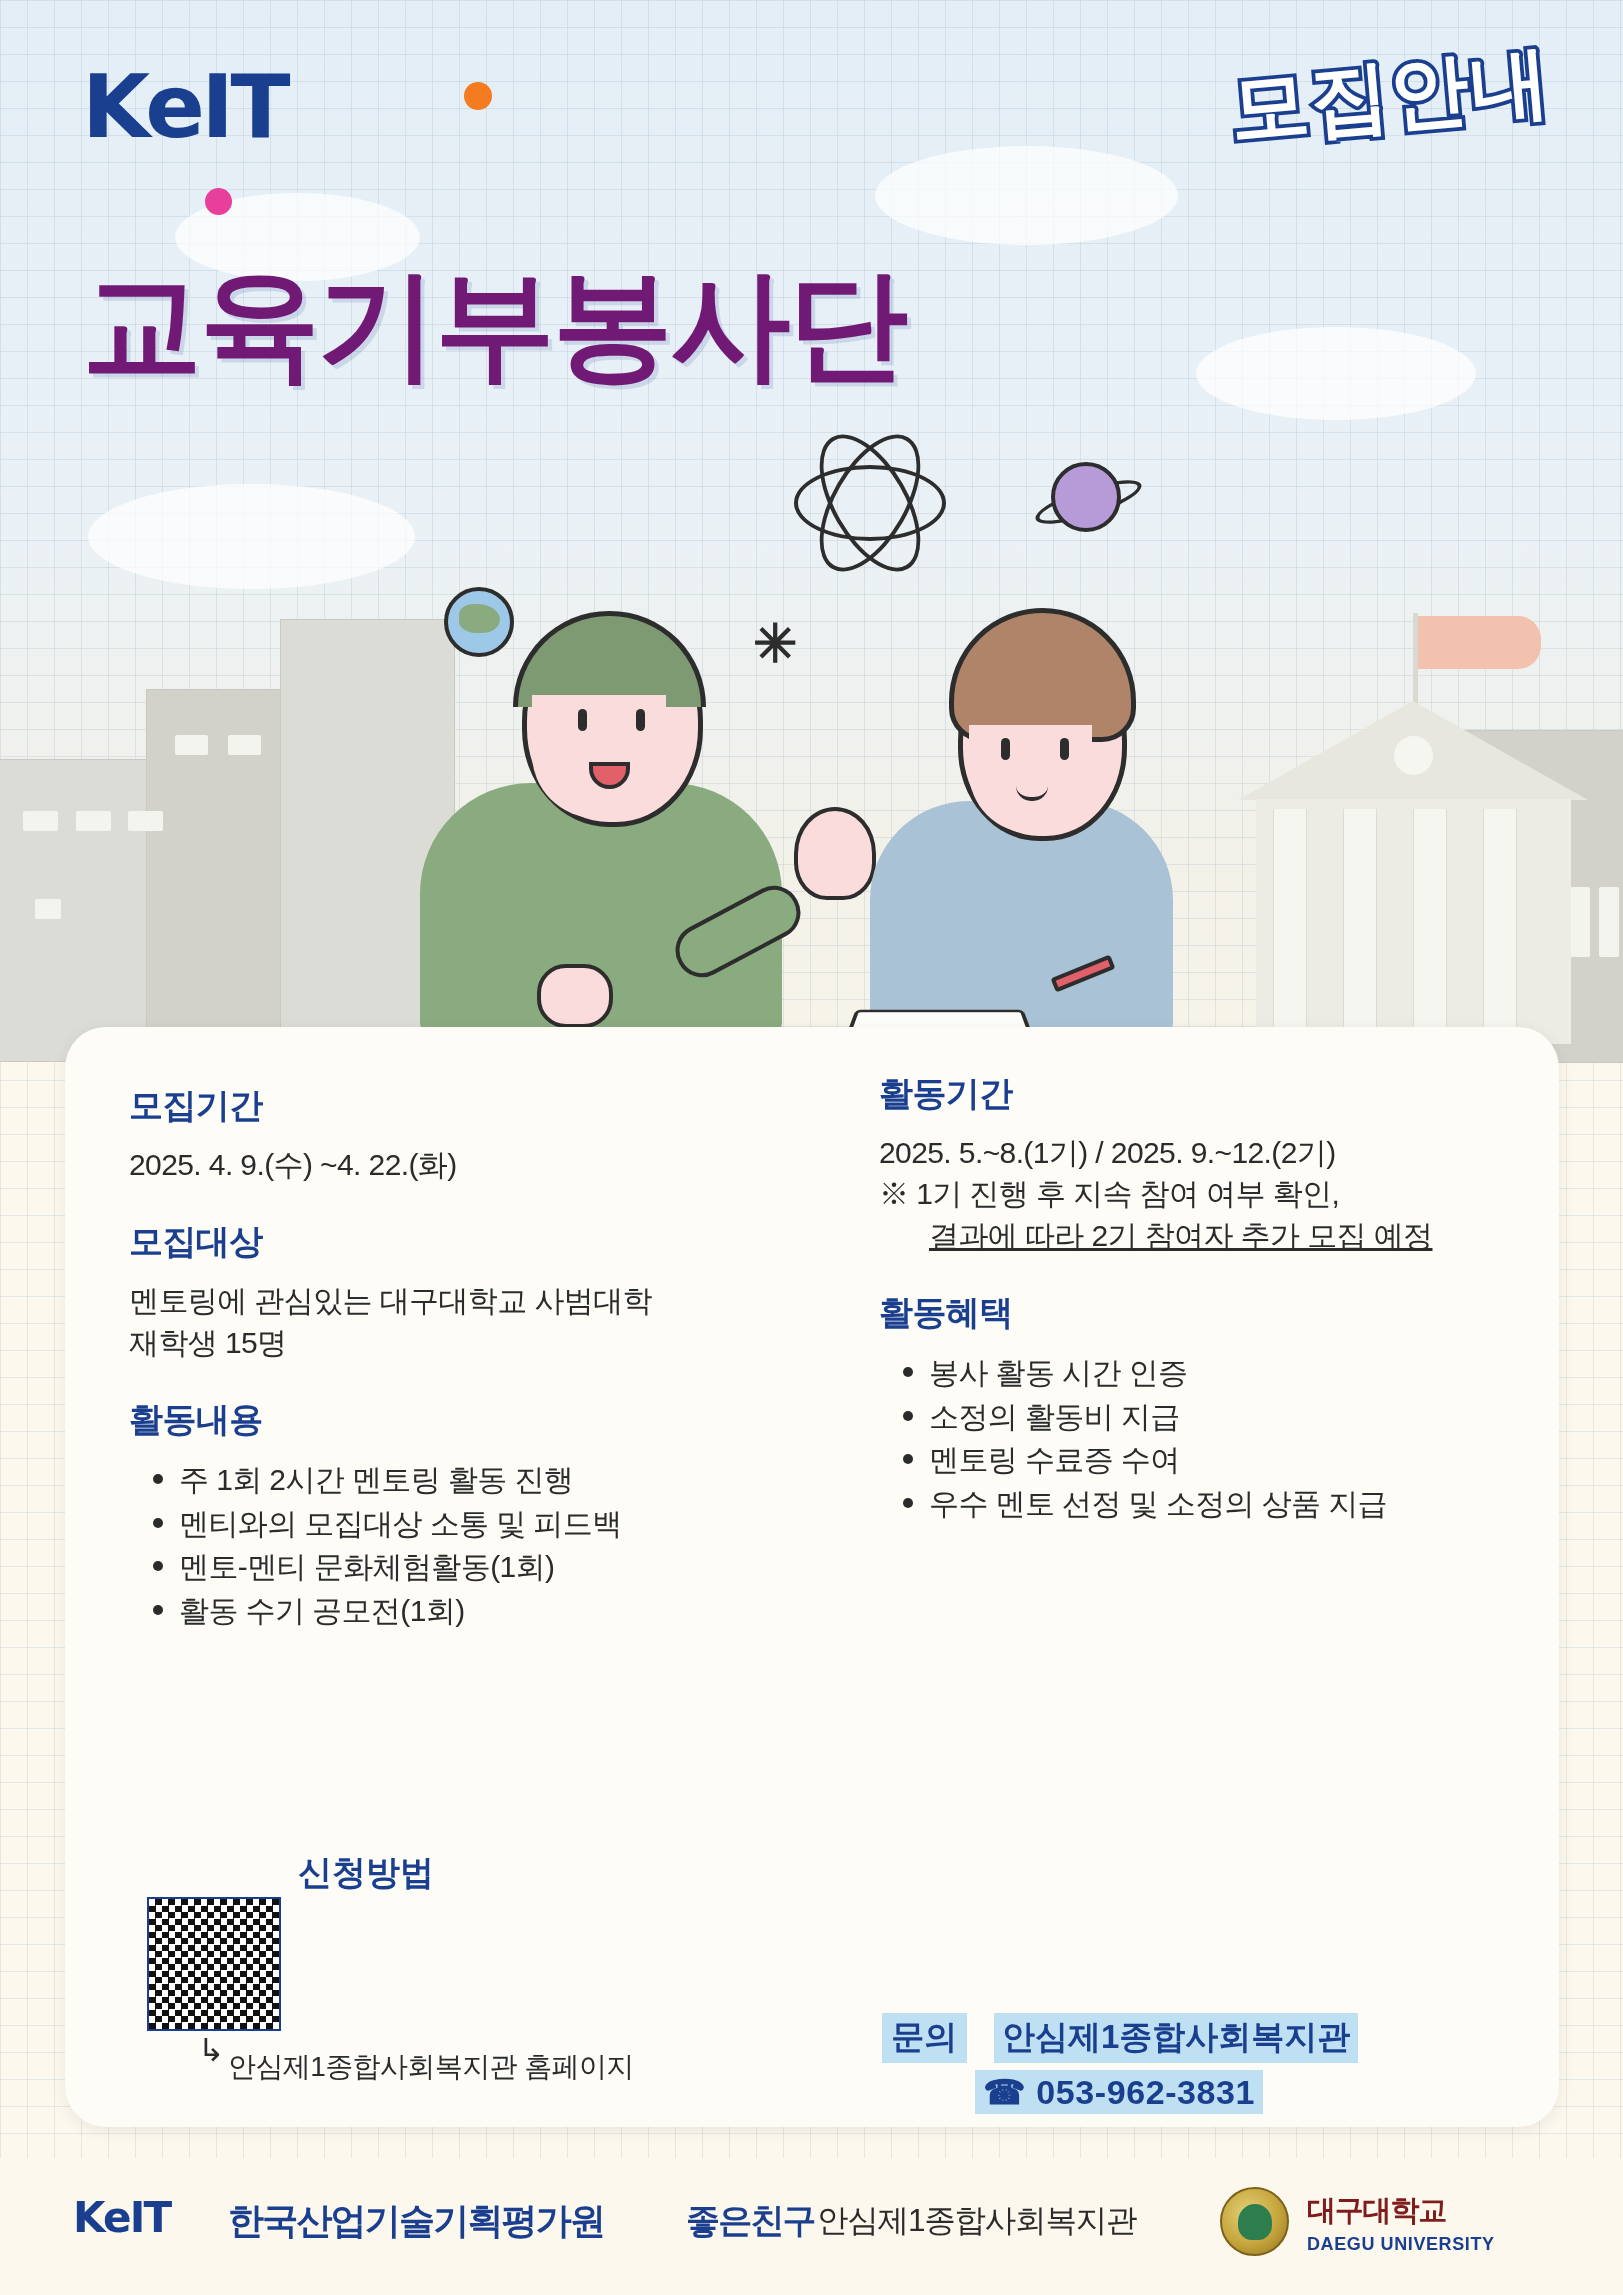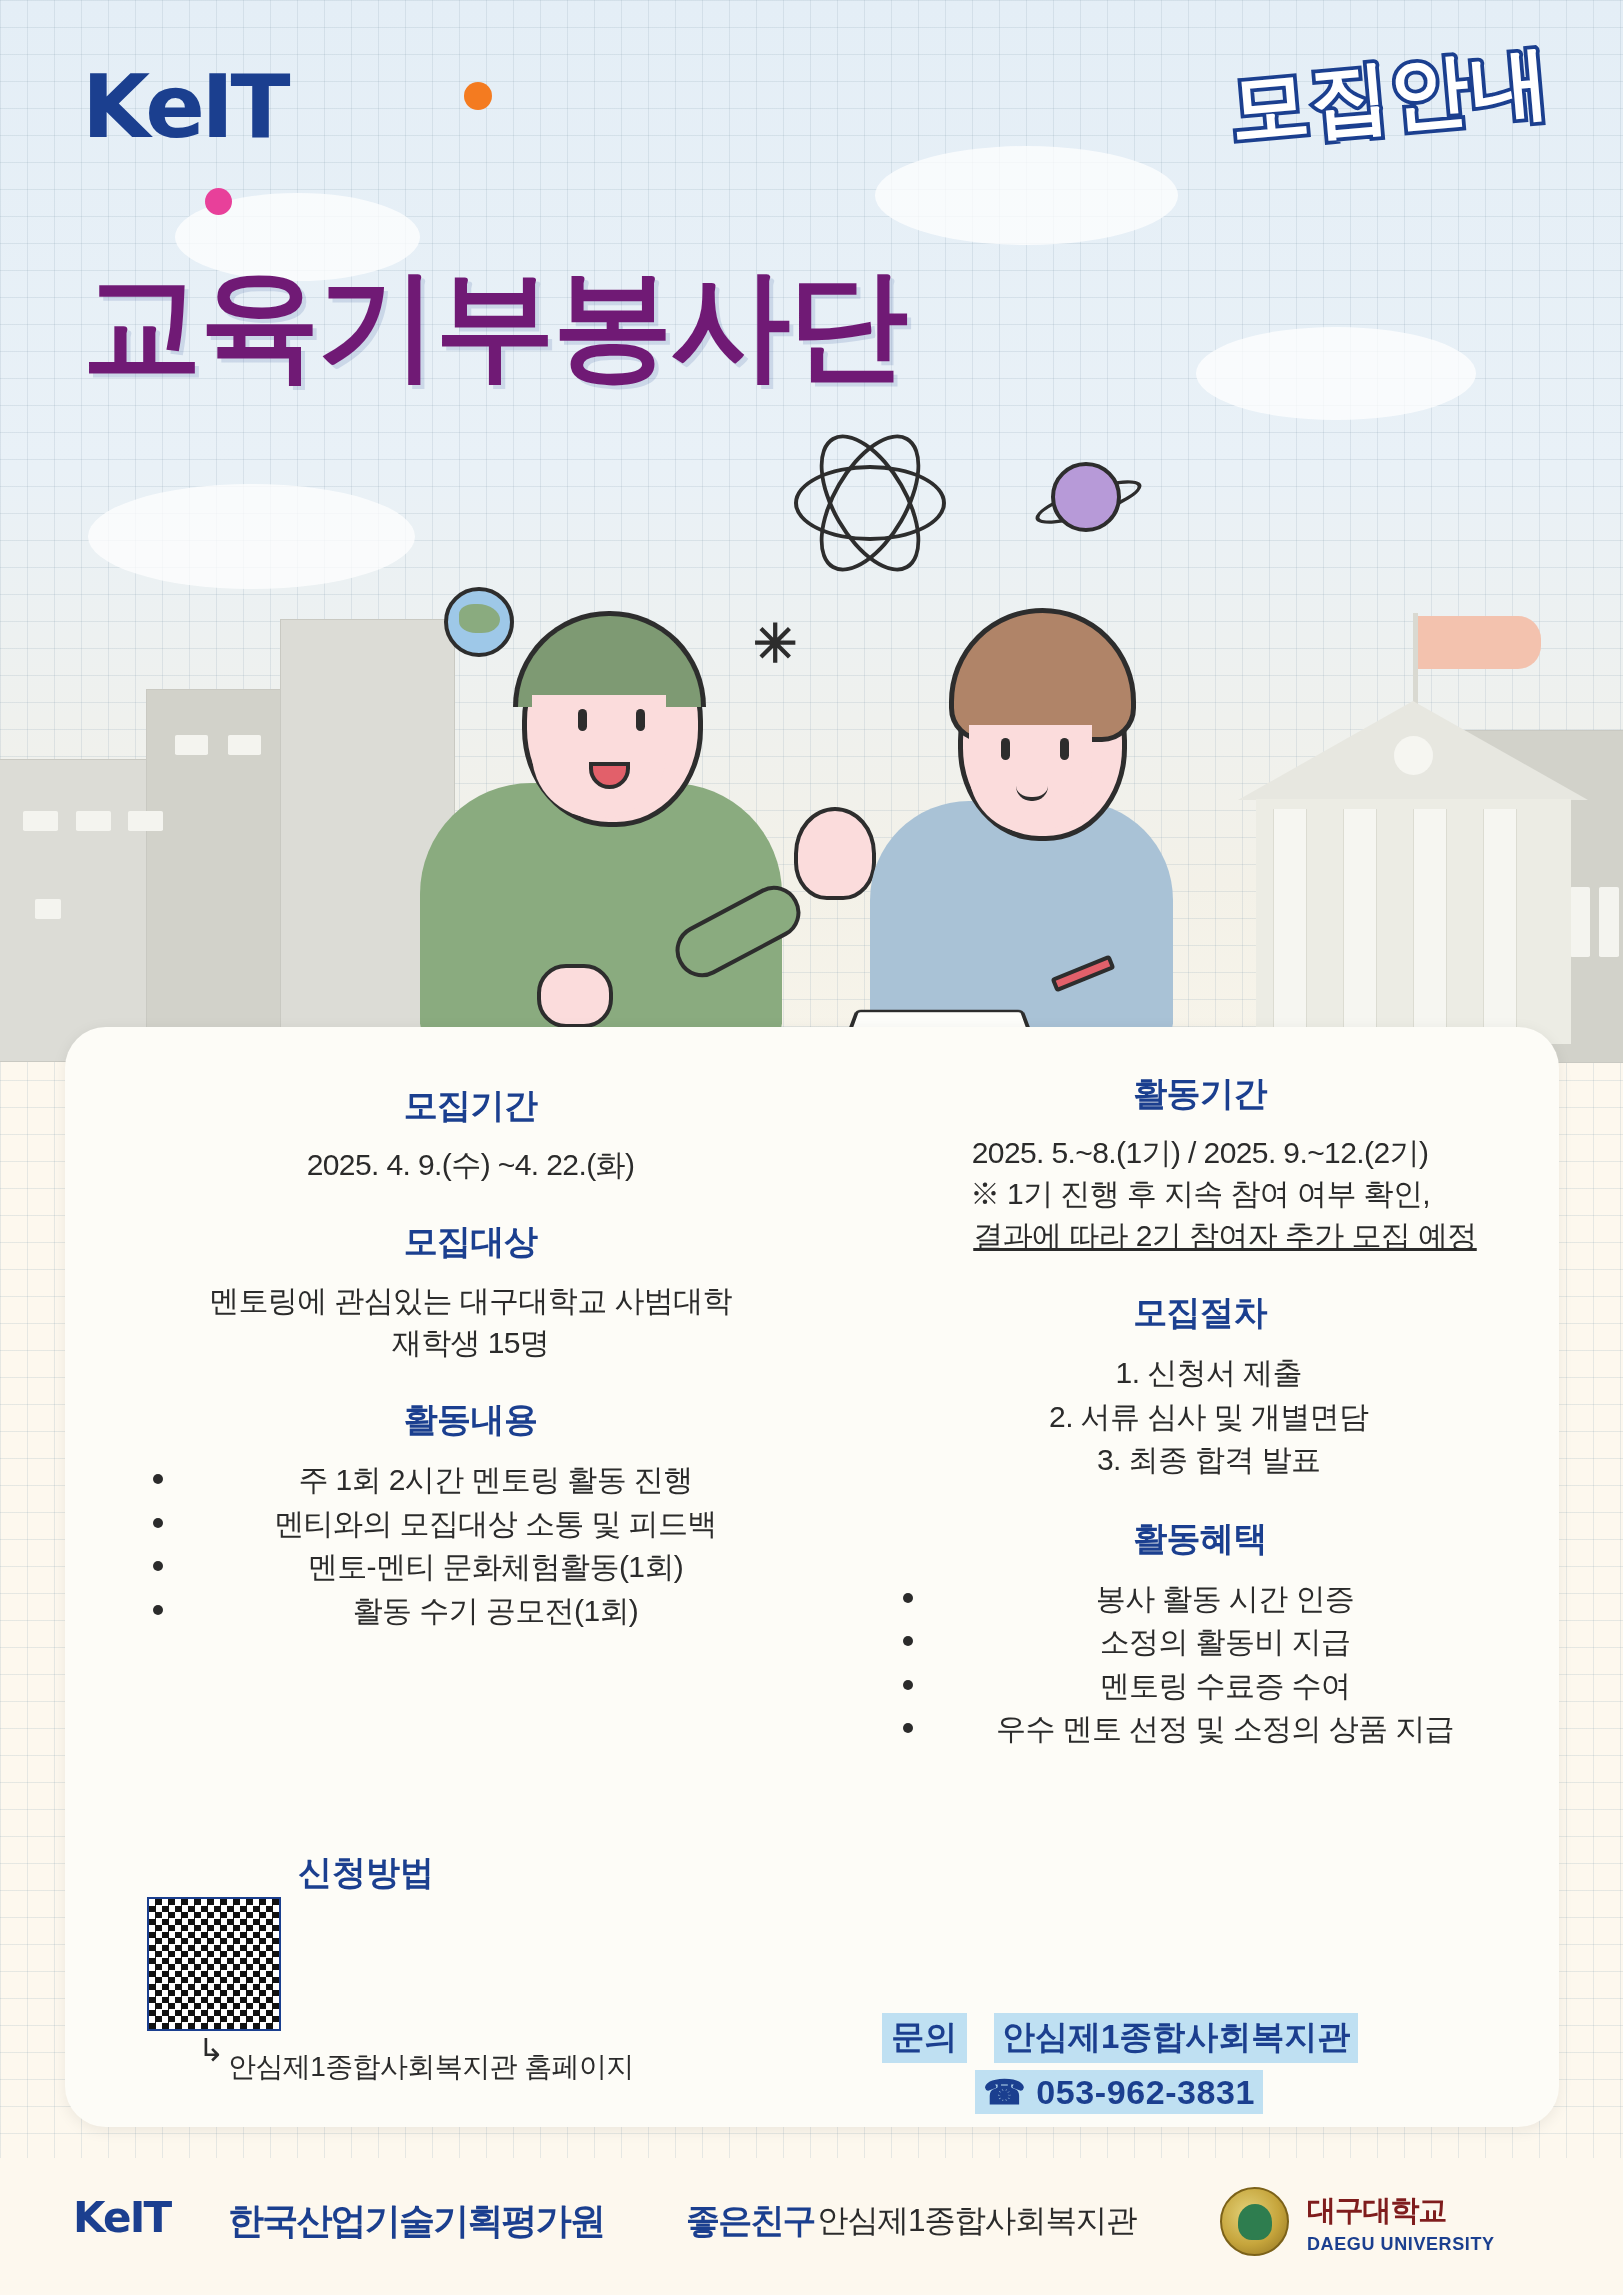--- a/index.html
+++ b/index.html
@@ -11,21 +11,20 @@
     overflow: hidden;
     position: relative;
   }
 
   
   .poster {
     position: absolute;
     inset: 0;
     background: #fdf8ee;
     overflow: hidden;
-    text-align: center;
   }
 
   
   .grid-bg {
     position: absolute;
     left: 0; top: 0; right: 0; bottom: 0;
     background-image:
       linear-gradient(to right, rgba(150,170,185,0.22) 0.9px, transparent 0.9px),
       linear-gradient(to bottom, rgba(150,170,185,0.22) 0.9px, transparent 0.9px);
     background-size: 27px 27px;
@@ -610,28 +609,20 @@
 
     <div class="col-right">
 
       <div class="blk">
         <div class="h-head">활동기간</div>
         <div class="p-txt">2025. 5.~8.(1기) / 2025. 9.~12.(2기)</div>
         <div class="p-txt">※ 1기 진행 후 지속 참여 여부 확인,</div>
         <div class="p-txt" style="padding-left:50px;text-decoration:underline;">결과에 따라 2기 참여자 추가 모집 예정</div>
       </div>
 
-      <div class="blk">
-        <div class="h-head">모집절차</div>
-        <ol class="num">
-          <li>1. 신청서 제출</li>
-          <li>2. 서류 심사 및 개별면담</li>
-          <li>3. 최종 합격 발표</li>
-        </ol>
-      </div>
 
       <div class="blk">
         <div class="h-head">활동혜택</div>
         <ul class="bul">
           <li>봉사 활동 시간 인증</li>
           <li>소정의 활동비 지급</li>
           <li>멘토링 수료증 수여</li>
           <li>우수 멘토 선정 및 소정의 상품 지급</li>
         </ul>
       </div>

